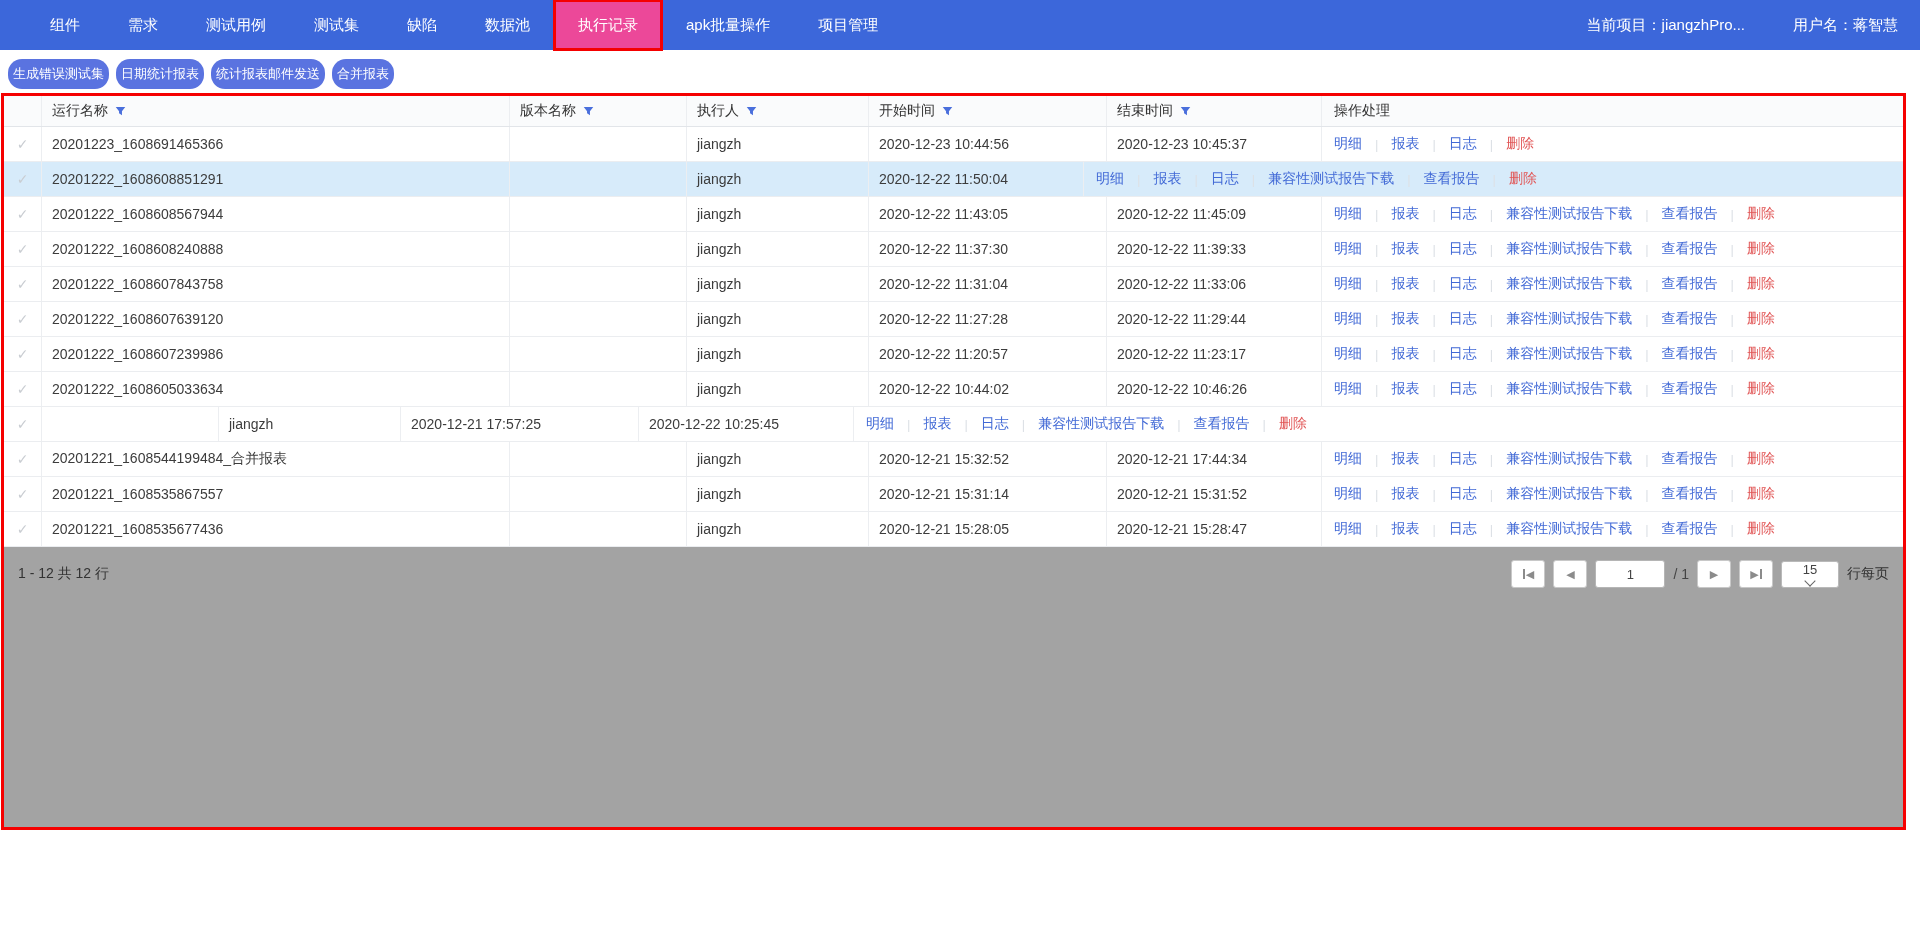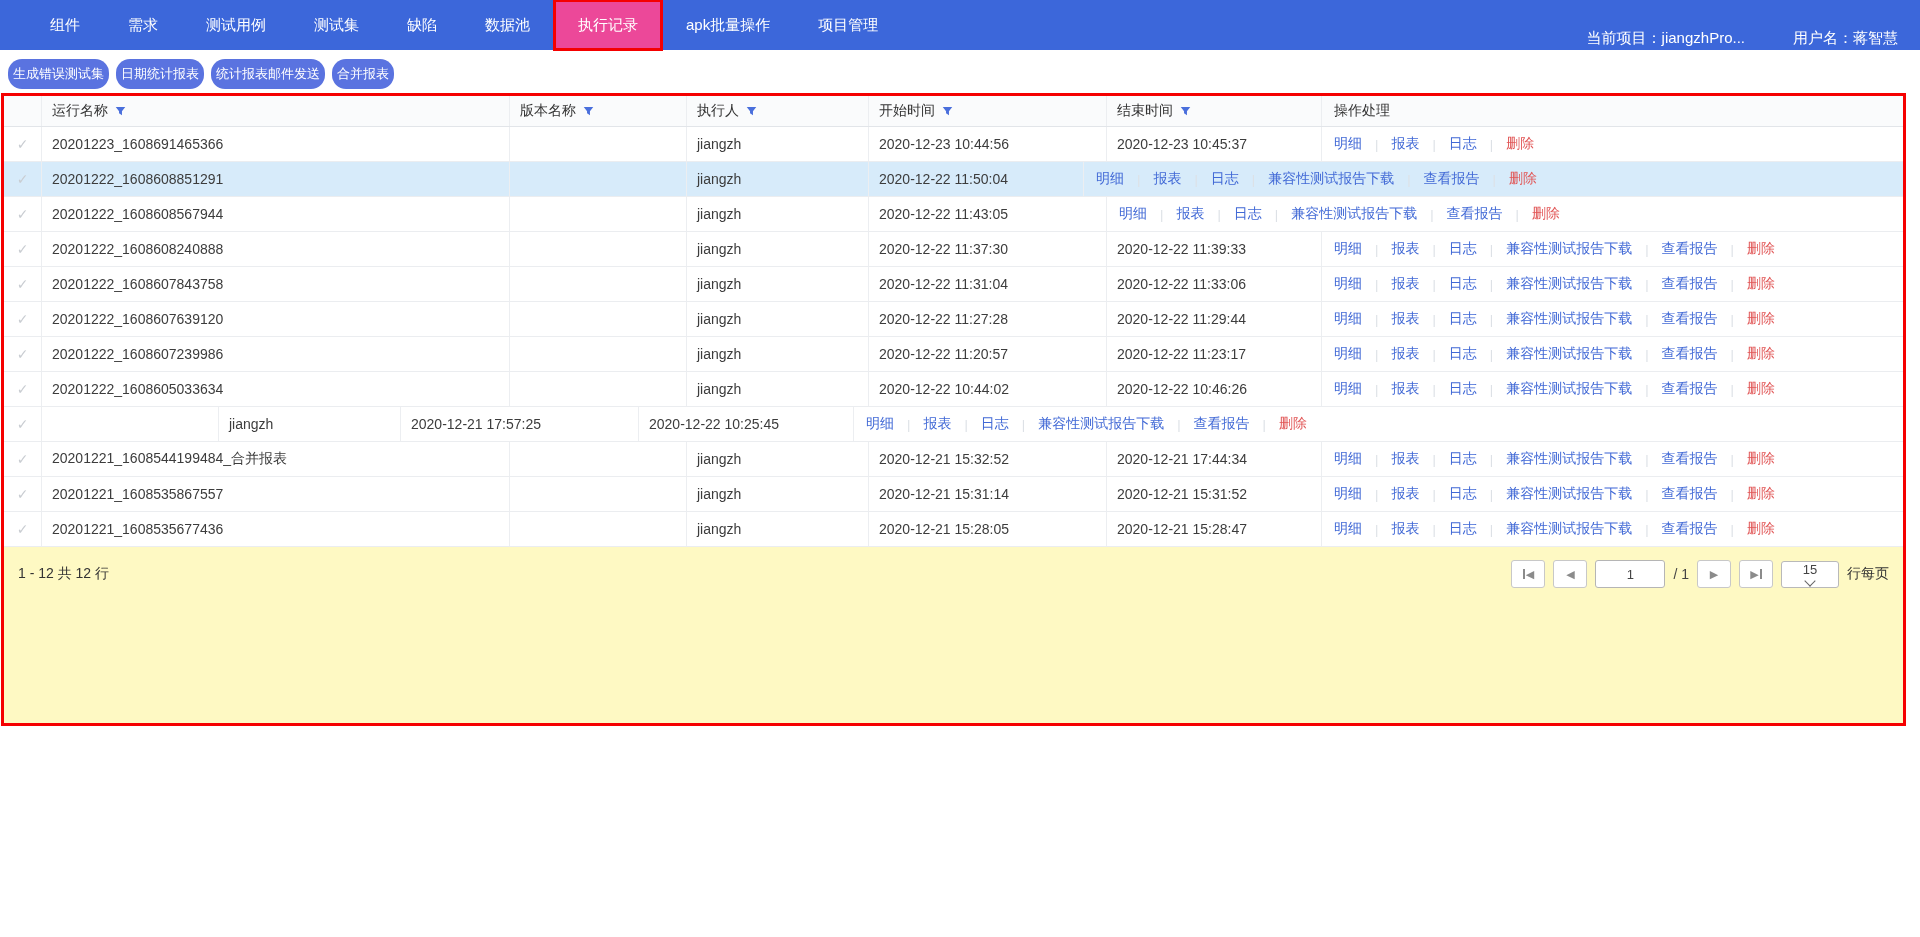--- a/index.html
+++ b/index.html
@@ -6,32 +6,32 @@
   html,body { width:1920px; height:937px; background:#fff; overflow:hidden;
     font-family:"Liberation Sans","DejaVu Sans",sans-serif; }
 
   
   .navbar { position:absolute; top:0; left:0; width:1920px; height:50px;
     background:#3c67da; display:flex; align-items:stretch; color:#fff; }
   .nav-tabs { display:flex; align-items:stretch; padding-left:26px; }
   .nav-item { display:flex; align-items:center; padding:0 24px; font-size:15px;
     color:#fff; cursor:pointer; white-space:nowrap; }
   .nav-item.active { background:#ec4899; outline:3px solid #f50000; outline-offset:-2px; }
-  .nav-right { position:absolute; right:22px; top:13px; height:50px; display:flex;
+  .nav-right { position:absolute; right:22px; top:0; height:50px; display:flex;
     align-items:center; gap:48px; font-size:15px; }
 
   
   .toolbar { position:absolute; top:59px; left:8px; display:flex; gap:7px; }
   .tb-btn { height:30px; padding:0 5px; background:#5a73e0; color:#fff;
     font-size:13px; border:none; border-radius:14px; cursor:pointer;
     font-family:inherit; white-space:nowrap; }
 
   
-  .panel { position:absolute; top:93px; left:1px; width:1905px; height:633px;
-    border:3px solid #f50000; background:#fef9c3; }
+  .panel { position:absolute; top:93px; left:1px; width:1905px; height:737px;
+    border:3px solid #f50000; background:#a3a3a3; }
 
   .cell { height:100%; display:flex; align-items:center; padding-left:10px;
     border-right:1px solid #eceef1; overflow:hidden; white-space:nowrap; }
   .col-check { width:38px; justify-content:center; padding-left:0; }
   .col-name { width:468px; }
   .col-version { width:177px; }
   .col-executor { width:182px; }
   .col-start { width:238px; }
   .col-end { width:215px; }
   .col-ops { width:581px; border-right:none; padding-left:12px; }
@@ -186,20 +186,21 @@
         </div>
       </div>
       <div class="t-row">
         <div class="cell col-check">
           <span class="check">✓</span>
         </div>
         <div class="cell col-name">20201222_1608608567944</div>
         <div class="cell col-version"></div>
         <div class="cell col-executor">jiangzh</div>
         <div class="cell col-start">2020-12-22 11:43:05</div>
+        <div class="cell col-end">2020-12-22 11:45:09</div>
         <div class="cell col-ops ops">
           <a class="op-link">明细</a>
           <span class="sep">|</span>
           <a class="op-link">报表</a>
           <span class="sep">|</span>
           <a class="op-link">日志</a>
           <span class="sep">|</span>
           <a class="op-link">兼容性测试报告下载</a>
           <span class="sep">|</span>
           <a class="op-link">查看报告</a>

